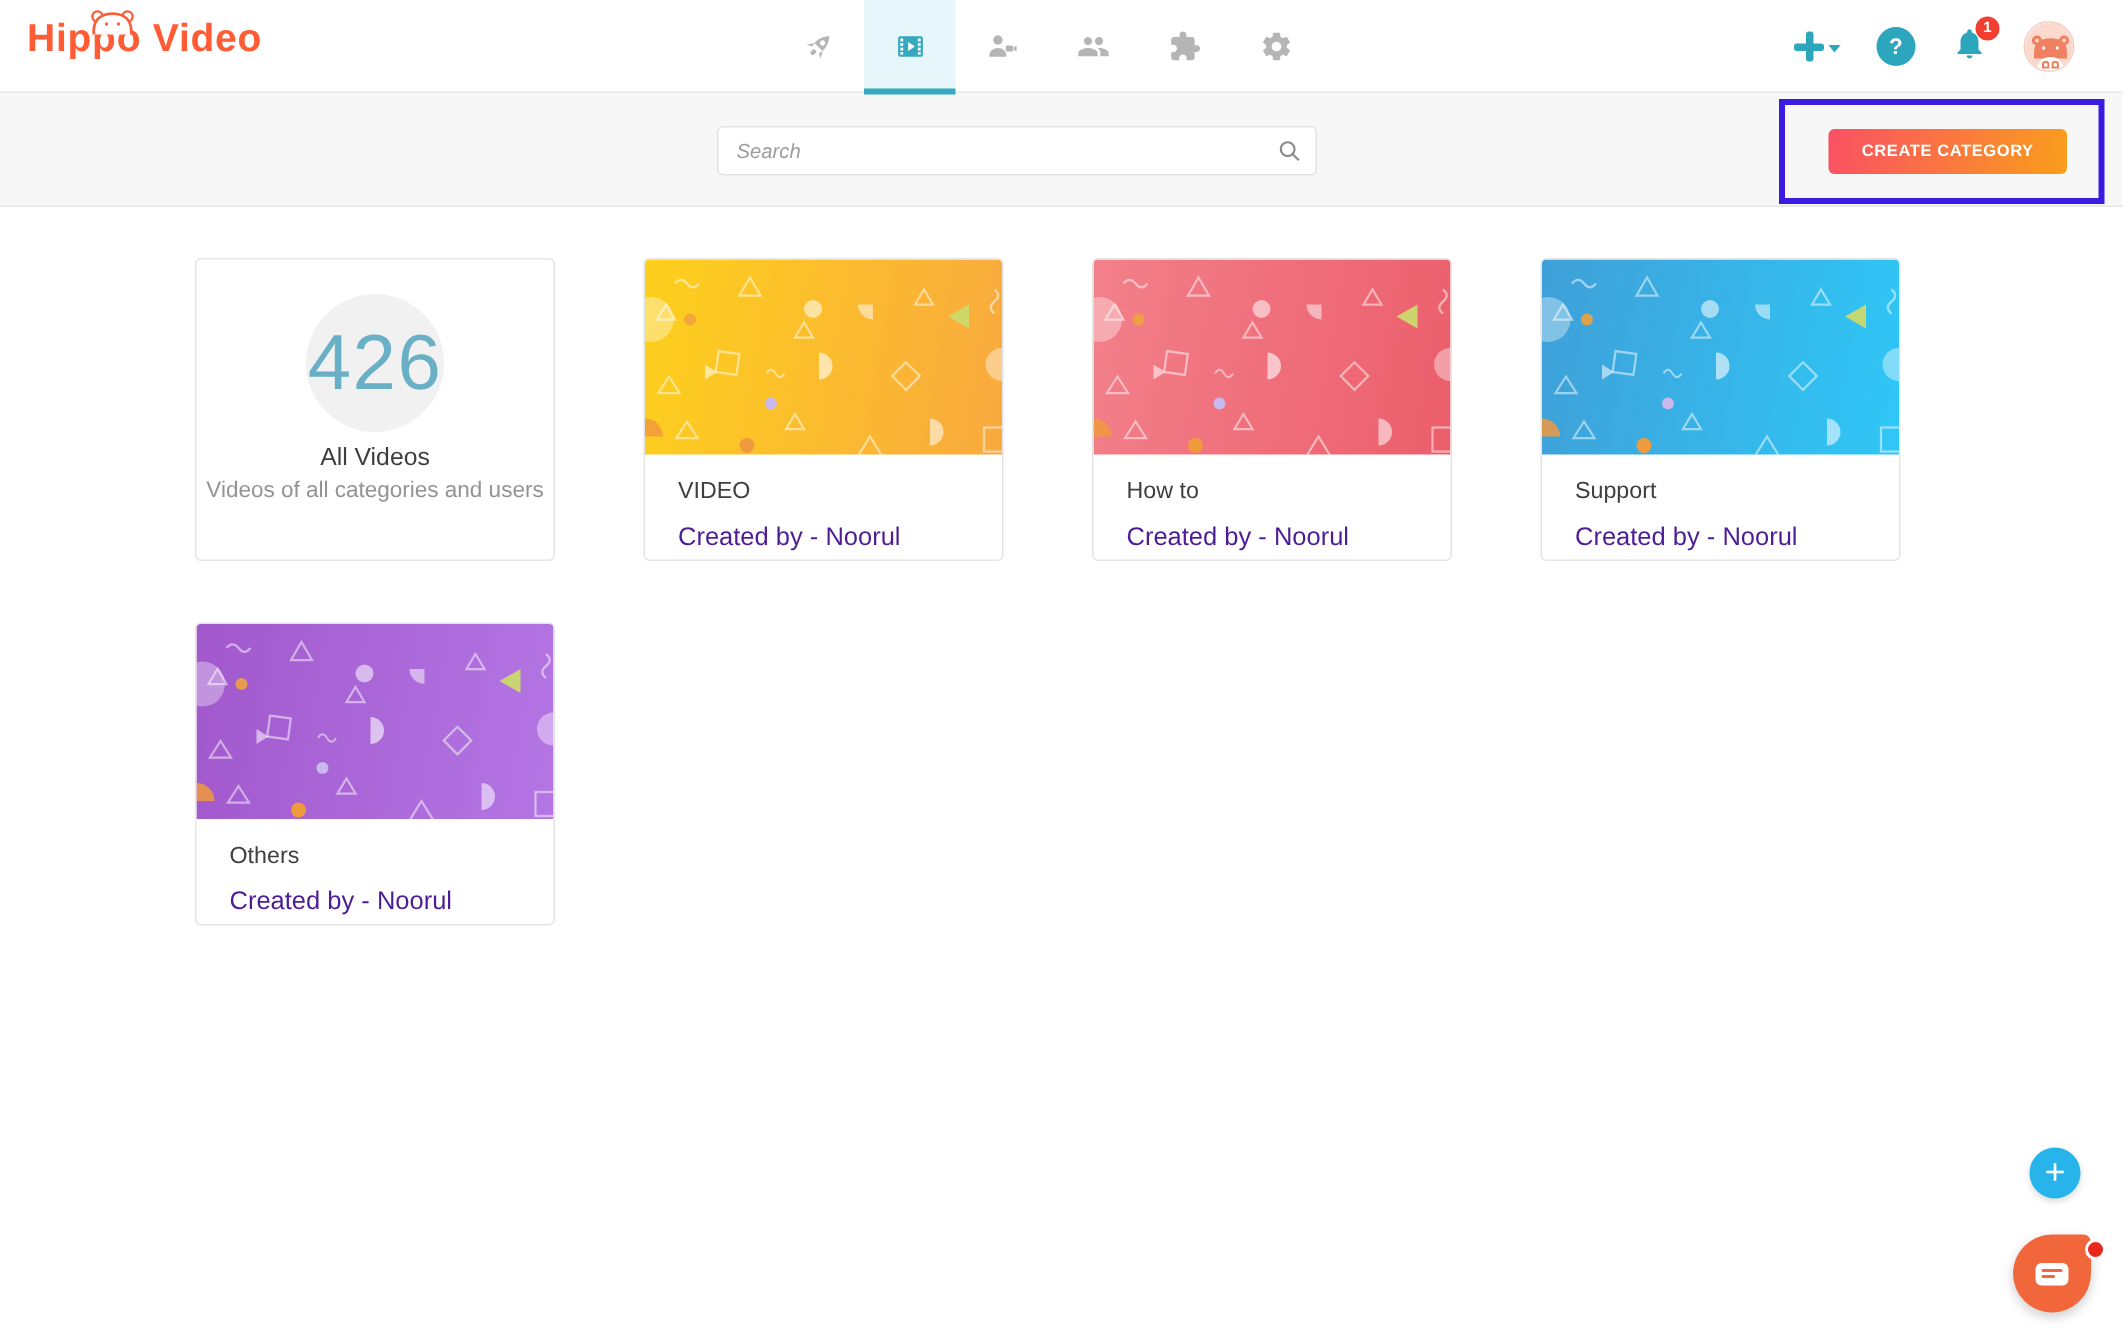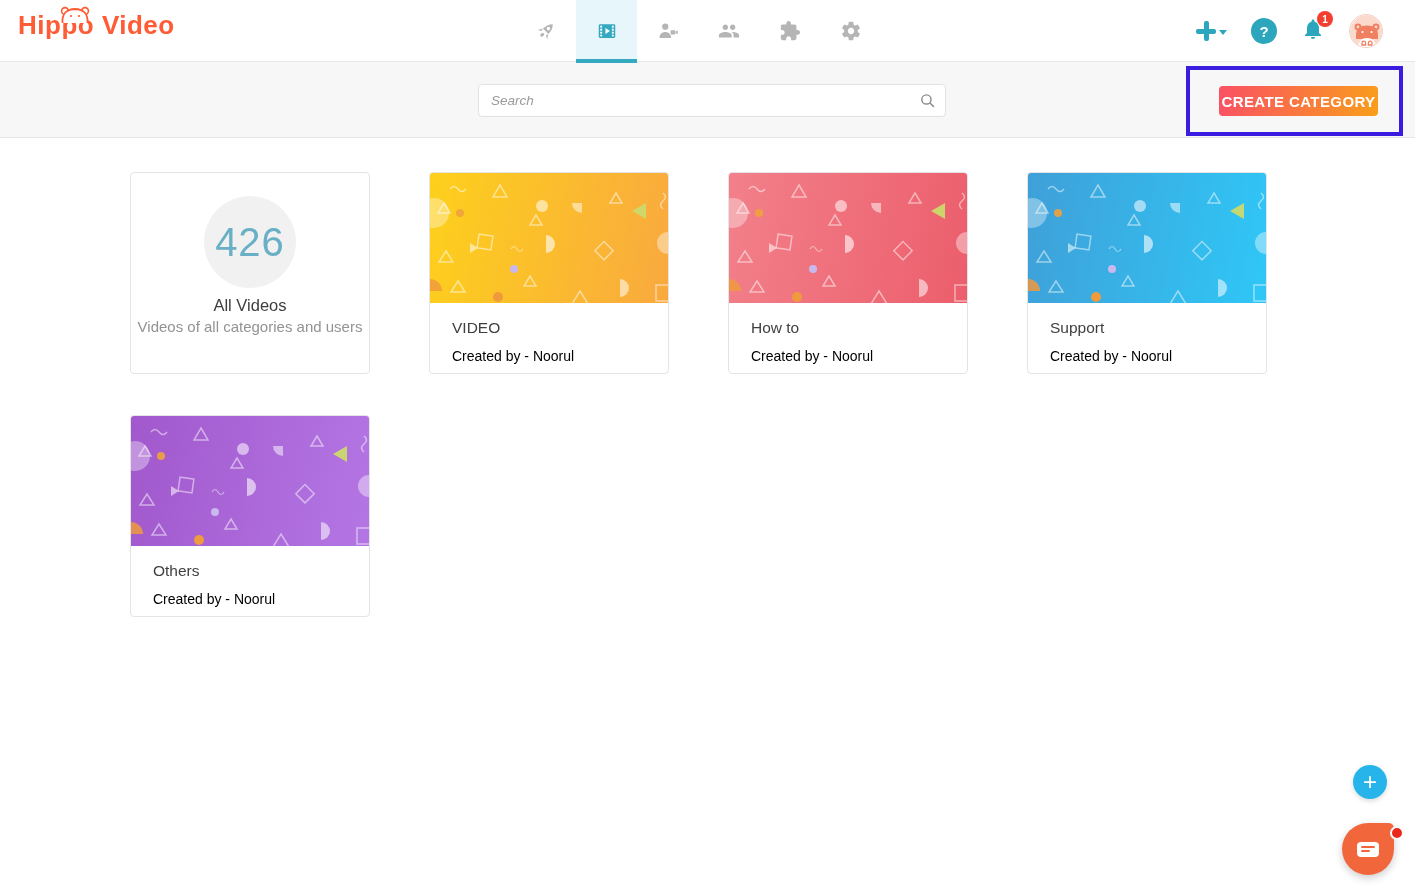--- a/index.html
+++ b/index.html
@@ -45,57 +45,57 @@
     background:#f23f30; border-radius:8px; color:#fff; font-size:10px; font-weight:bold;
     display:flex; align-items:center; justify-content:center;
   }
   .avatar { width:34px; height:34px; border-radius:50%; overflow:hidden; cursor:pointer; border:1px solid #f3cfc3; }
   
   .headerbar {
     position:absolute; left:0; top:62px; width:1415px; height:76px;
     background:#f7f7f7; border-bottom:1px solid #e5e5e5;
   }
   .page-title { position:absolute; left:18px; top:0; height:76px; display:flex; align-items:center; gap:8px; color:#616161; font-size:16px; }
-  .search-wrap { position:absolute; left:478px; top:22px; width:468px; height:33px;text-decoration:underline; }
+  .search-wrap { position:absolute; left:478px; top:22px; width:400px; height:33px;text-decoration:underline; }
   .search-input {
     width:100%; height:100%; border:1px solid #e2e2e2; border-radius:4px; background:#fff;
     padding:0 36px 0 12px; font-size:13.5px; font-style:italic; color:#555;
     font-family:"Liberation Sans", sans-serif; outline:none;
   }
   .search-input::placeholder { color:#9b9b9b; font-style:italic; }
   .search-icon { position:absolute; right:10px; top:8px; }
   .create-btn {
     position:absolute; right:37px; top:24px; width:159px; height:30px;
-    border:none; border-radius:4px; color:#fff; font-weight:bold; font-size:15px;
+    border:none; border-radius:4px; color:#fff; font-weight:bold; font-size:11px;
     letter-spacing:0.4px; cursor:pointer; font-family:"Liberation Sans", sans-serif;
   }
   .highlight-box {
     position:absolute; left:1186px; top:4px; width:217px; height:70px;
     border:4px solid #3a1be0; background:transparent; pointer-events:none; z-index:4;
   }
   
   .cards-grid {
     position:absolute; left:130px; top:172px; width:1137px;
     display:grid; grid-template-columns:repeat(4, 240px); column-gap:59px; row-gap:41px;
   }
   .card {
     width:240px; height:202px; background:#fff; border:1px solid #e4e4e4; border-radius:4px;
     overflow:hidden; cursor:pointer;
   }
   .banner { width:100%; height:130px; position:relative; }
   .banner svg { position:absolute; left:0; top:0; }
   .card-body { padding:16px 22px 0 22px; }
   .card-title { font-size:15.5px; color:#3f3f3f; }
-  .card-sub { font-size:14px; color:#000000; margin-top:11px; }
+  .card-sub { font-size:17px; color:#4c1d95; margin-top:11px; }
   .all-videos { text-align:center; }
   .count-circle {
     width:92px; height:92px; border-radius:50%; background:#f1f1f1;
     margin:23px auto 0 auto; display:flex; align-items:center; justify-content:center;
   }
-  .count-num { font-size:40px; font-weight:300; color:#69afc6; letter-spacing:1px; }
+  .count-num { font-size:52px; font-weight:300; color:#69afc6; letter-spacing:1px; }
   .all-title { font-size:16.5px; color:#3d3d3d; margin-top:8px; }
   .all-sub { font-size:15px; color:#939393; margin-top:3px; }
   
   .fab-add {
     position:absolute; left:1353px; top:765px; width:34px; height:34px; border-radius:50%;
     background:#27b4ea; color:#fff; border:none; font-size:24px; line-height:30px;
     display:flex; align-items:center; justify-content:center; cursor:pointer;
     box-shadow:0 2px 5px rgba(0,0,0,0.15); font-family:"Liberation Sans", sans-serif;
   }
   .fab-chat {

